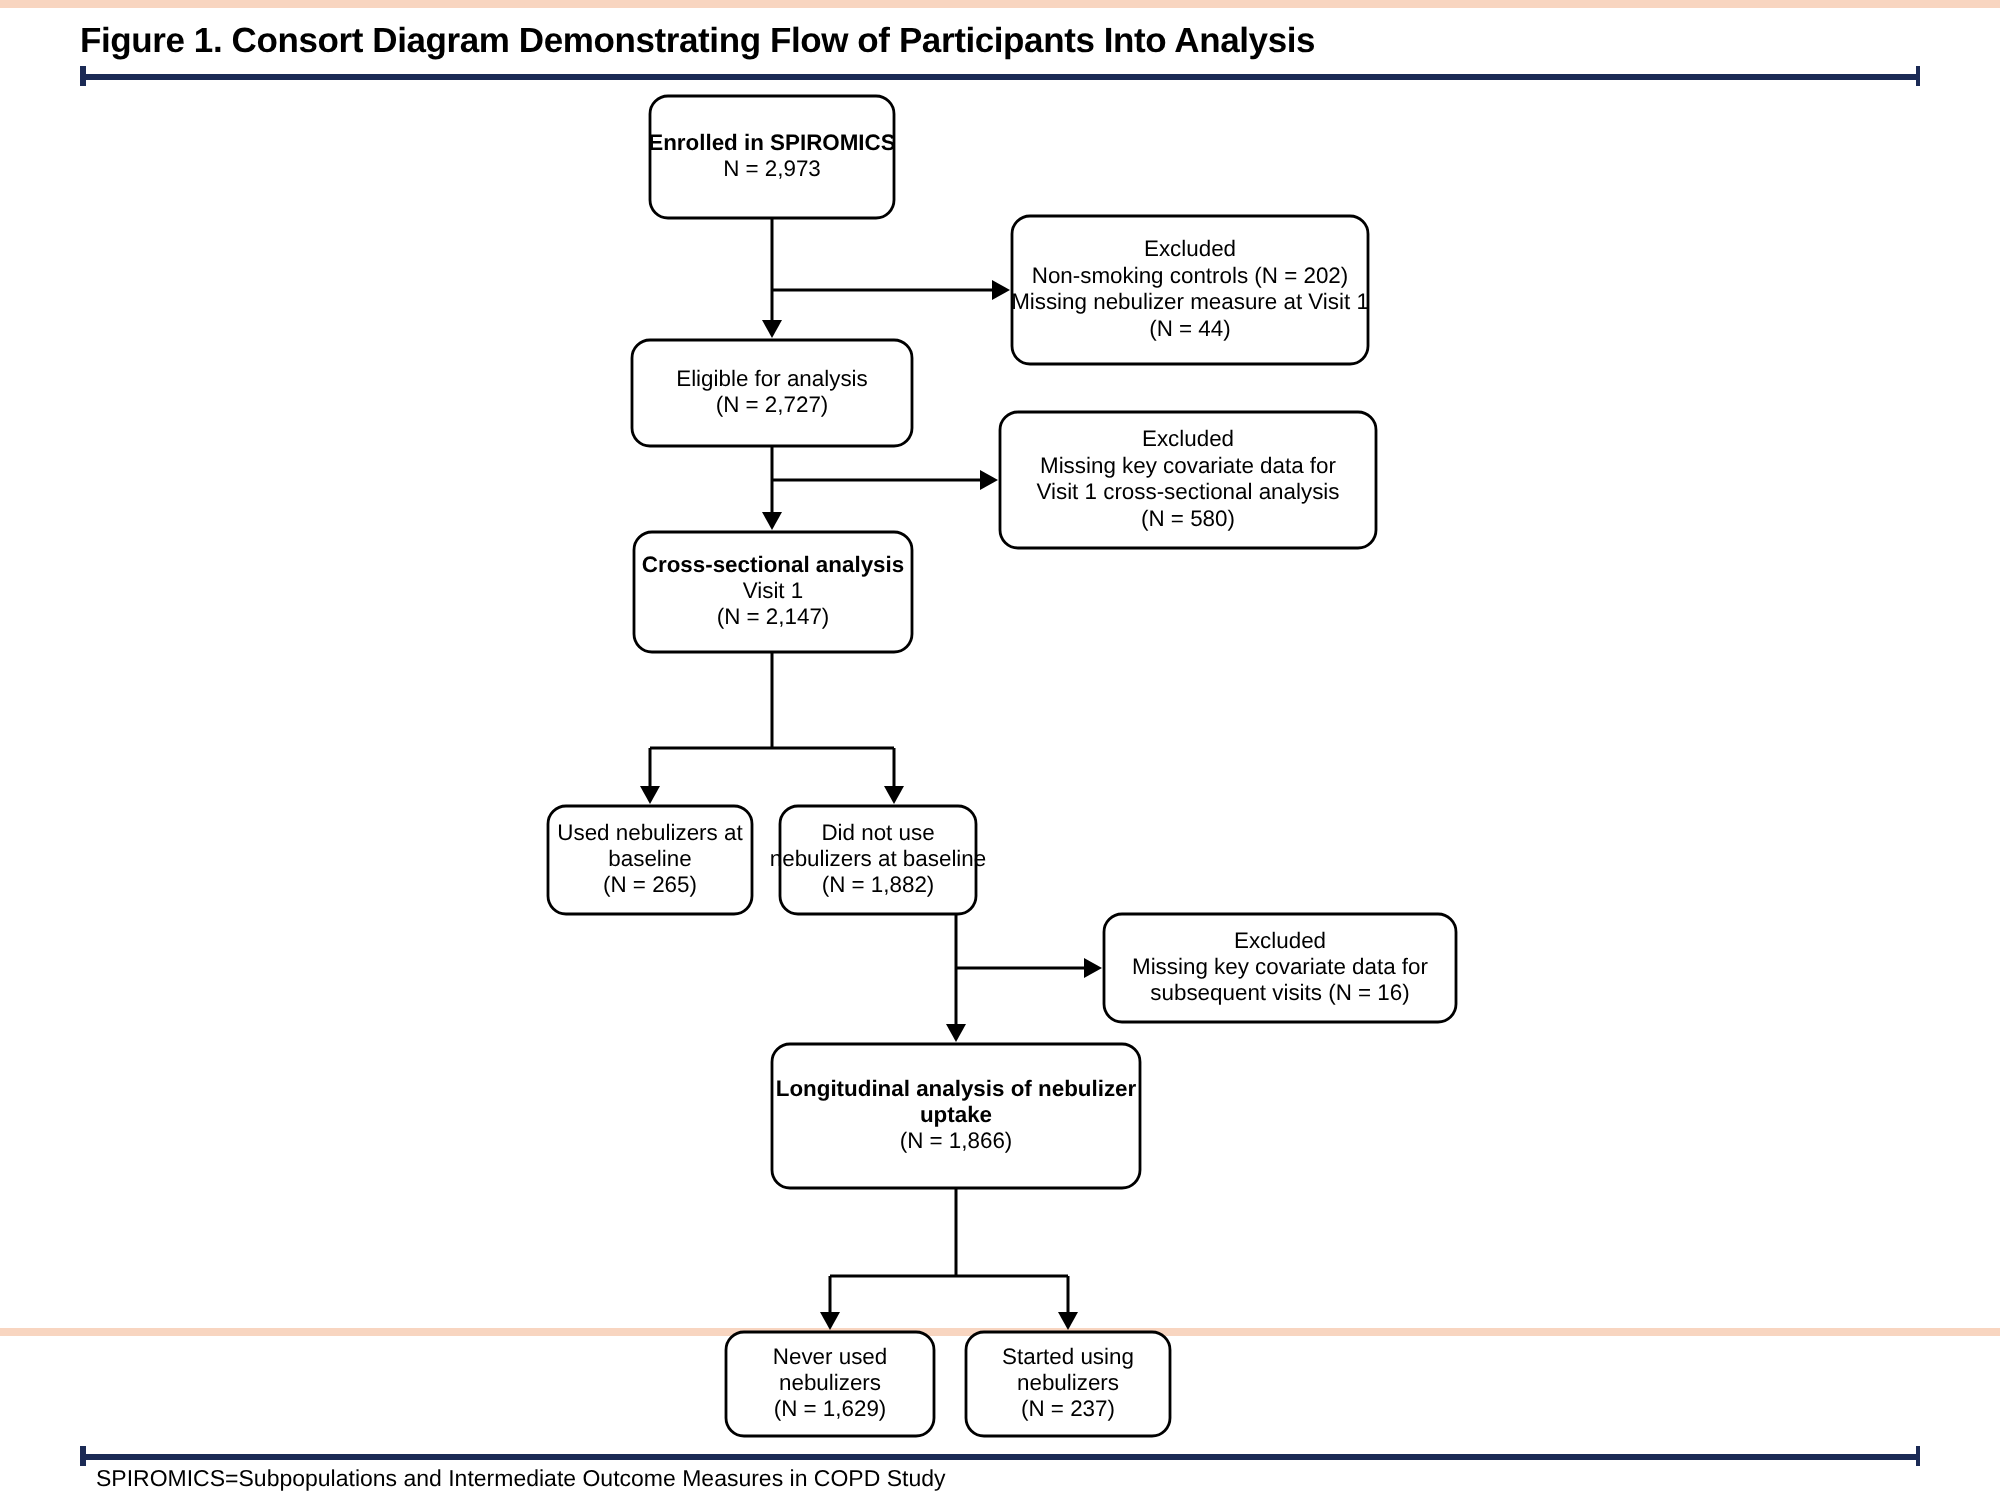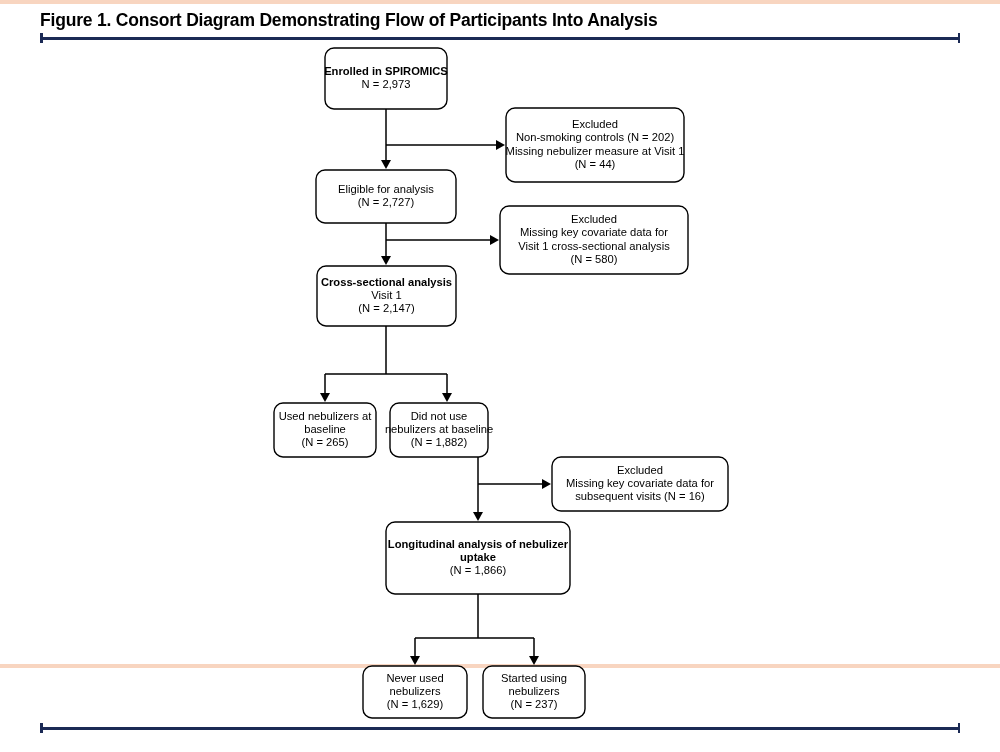--- a/index.html
+++ b/index.html
@@ -223,14 +223,15 @@
         </g>
       </g>
     </svg>
 
   <div class="rule bottom">
     <div class="cap left"></div>
     <div class="bar"></div>
     <div class="cap right"></div>
   </div>
 
+  <div class="footnote">SPIROMICS=Subpopulations and Intermediate Outcome Measures in COPD Study</div>
 
 </div>
 
 </body></html>

